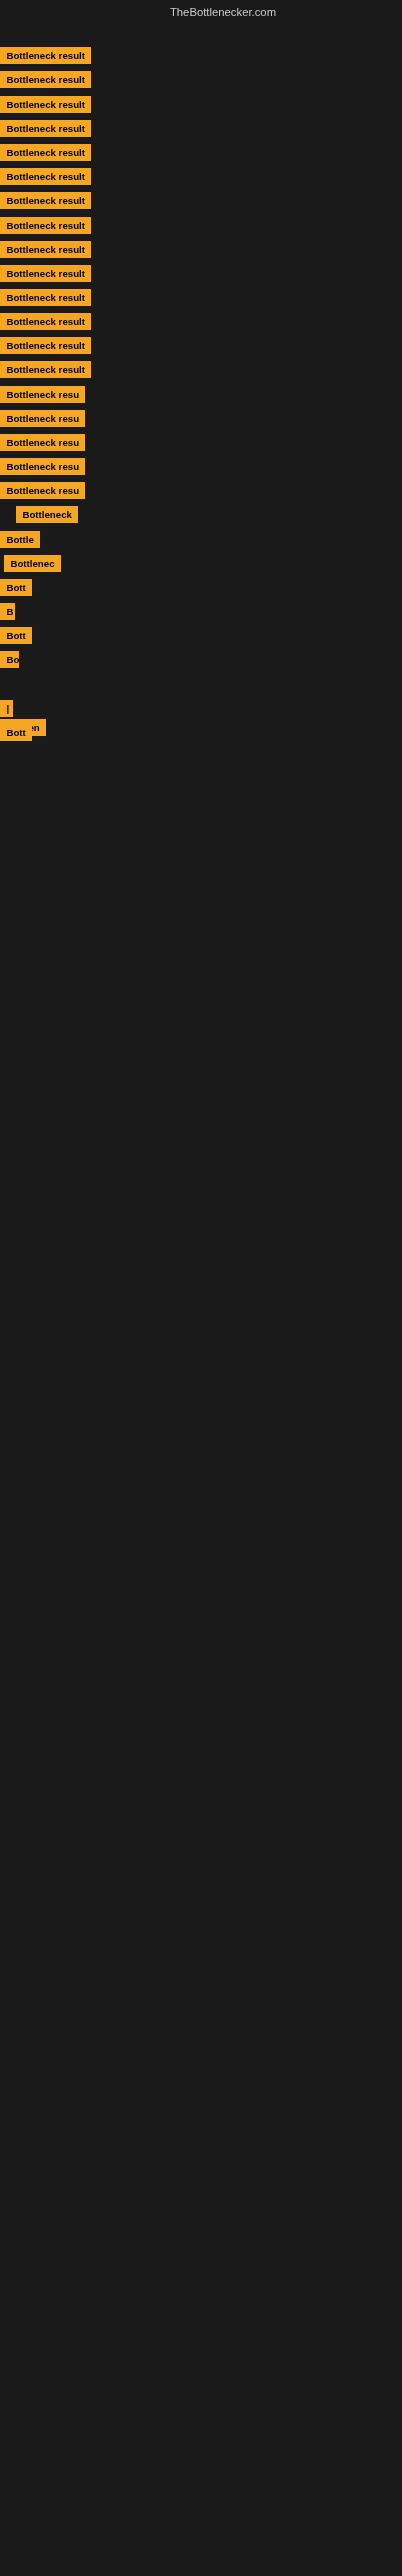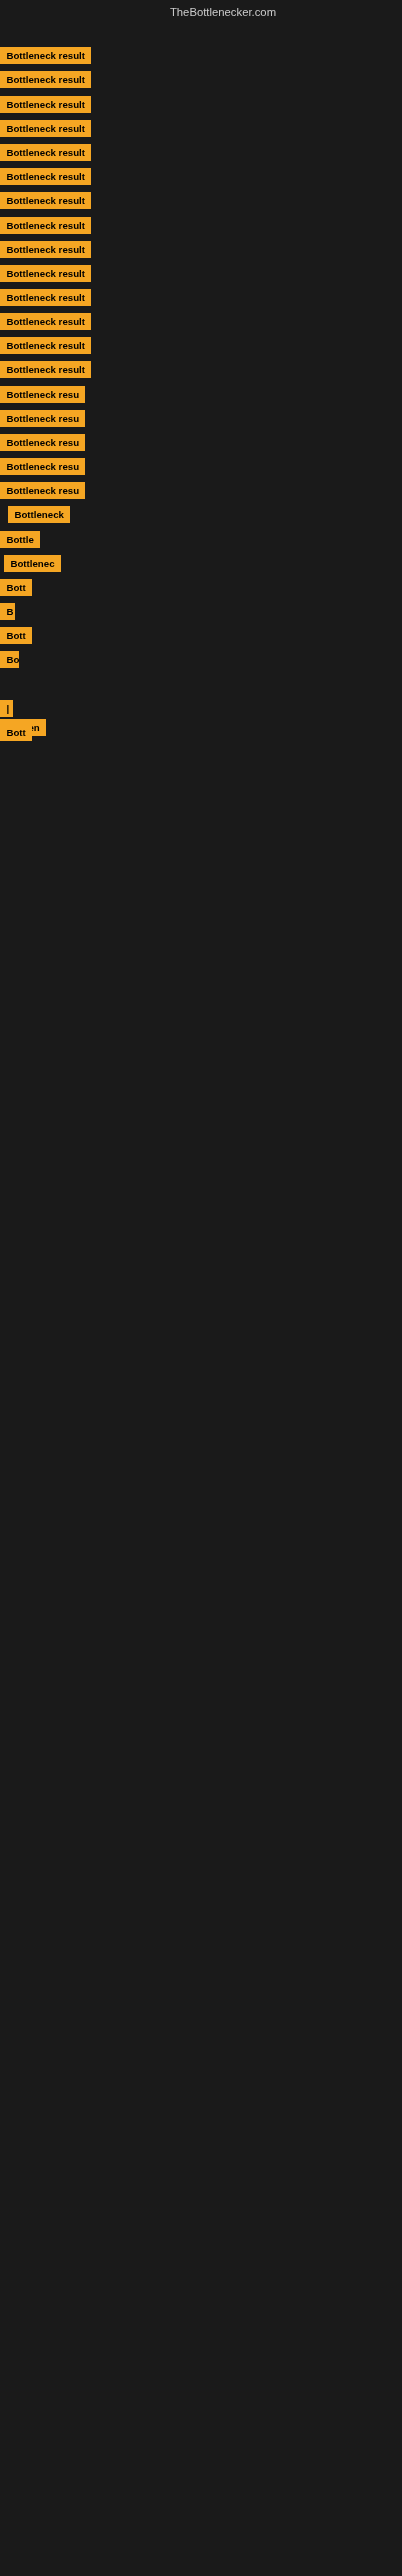--- a/index.html
+++ b/index.html
@@ -61,21 +61,21 @@
     <div class="bottleneck-item" style="top: 240px; left: 0px; position: absolute;"><span class="bottleneck-badge" style="max-width: 105px;">Bottleneck result</span></div>
     <div class="bottleneck-item" style="top: 264px; left: 0px; position: absolute;"><span class="bottleneck-badge" style="max-width: 105px;">Bottleneck result</span></div>
     <div class="bottleneck-item" style="top: 288px; left: 0px; position: absolute;"><span class="bottleneck-badge" style="max-width: 105px;">Bottleneck result</span></div>
     <div class="bottleneck-item" style="top: 312px; left: 0px; position: absolute;"><span class="bottleneck-badge" style="max-width: 105px;">Bottleneck result</span></div>
     <div class="bottleneck-item" style="top: 336px; left: 0px; position: absolute;"><span class="bottleneck-badge" style="max-width: 105px;">Bottleneck result</span></div>
     <div class="bottleneck-item" style="top: 361px; left: 0px; position: absolute;"><span class="bottleneck-badge" style="max-width: 93px;">Bottleneck resu</span></div>
     <div class="bottleneck-item" style="top: 385px; left: 0px; position: absolute;"><span class="bottleneck-badge" style="max-width: 93px;">Bottleneck resu</span></div>
     <div class="bottleneck-item" style="top: 409px; left: 0px; position: absolute;"><span class="bottleneck-badge" style="max-width: 93px;">Bottleneck resu</span></div>
     <div class="bottleneck-item" style="top: 433px; left: 0px; position: absolute;"><span class="bottleneck-badge" style="max-width: 90px;">Bottleneck resu</span></div>
     <div class="bottleneck-item" style="top: 457px; left: 0px; position: absolute;"><span class="bottleneck-badge" style="max-width: 90px;">Bottleneck resu</span></div>
-    <div class="bottleneck-item" style="top: 481px; left: 8px; position: absolute; text-align: right;"><span class="bottleneck-badge" style="max-width: 72px;">Bottleneck</span></div>
+    <div class="bottleneck-item" style="top: 481px; left: 16px; position: absolute; text-align: right;"><span class="bottleneck-badge" style="max-width: 72px;">Bottleneck</span></div>
     <div class="bottleneck-item" style="top: 506px; left: 0px; position: absolute;"><span class="bottleneck-badge" style="max-width: 44px;">Bottle</span></div>
     <div class="bottleneck-item" style="top: 530px; left: 4px; position: absolute;"><span class="bottleneck-badge" style="max-width: 64px;">Bottlenec</span></div>
     <div class="bottleneck-item" style="top: 554px; left: 0px; position: absolute;"><span class="bottleneck-badge" style="max-width: 34px;">Bott</span></div>
     <div class="bottleneck-item" style="top: 578px; left: 0px; position: absolute;"><span class="bottleneck-badge" style="max-width: 14.5px;">B</span></div>
     <div class="bottleneck-item" style="top: 602px; left: 0px; position: absolute;"><span class="bottleneck-badge" style="max-width: 34px;">Bott</span></div>
     <div class="bottleneck-item" style="top: 626px; left: 0px; position: absolute;"><span class="bottleneck-badge" style="max-width: 19.3px; text-align: right;">Bo</span></div>
     <div class="bottleneck-item" style="top: 650px; left: 0px; position: absolute;"><span class="bottleneck-badge" style="max-width: 52px; margin-top: 44px;">Bottlen</span></div>
     <div class="bottleneck-item" style="top: 675px; left: 0px; position: absolute;"><span class="bottleneck-badge" style="max-width: 8px;">|</span></div>
     <div class="bottleneck-item" style="top: 699px; left: 0px; position: absolute;"><span class="bottleneck-badge" style="max-width: 34px;">Bott</span></div>
   </div>

